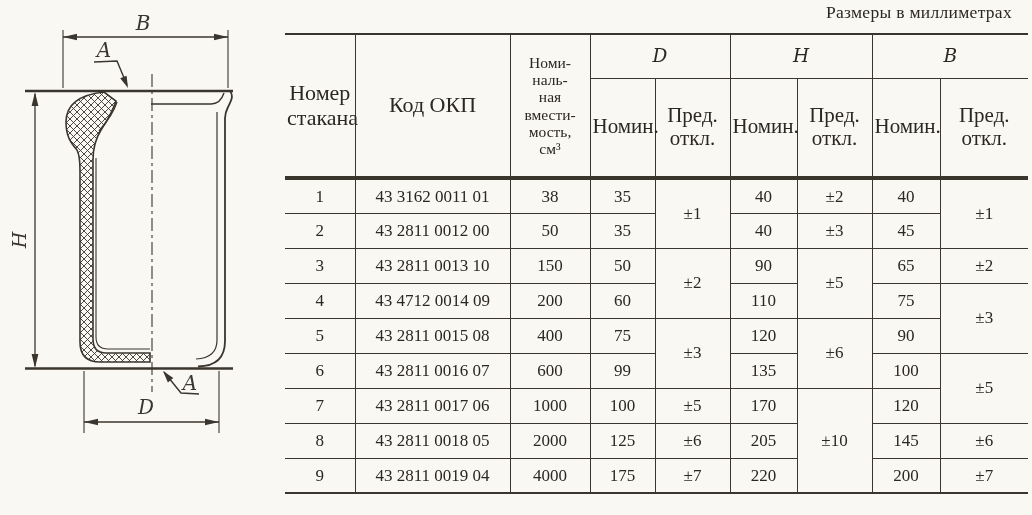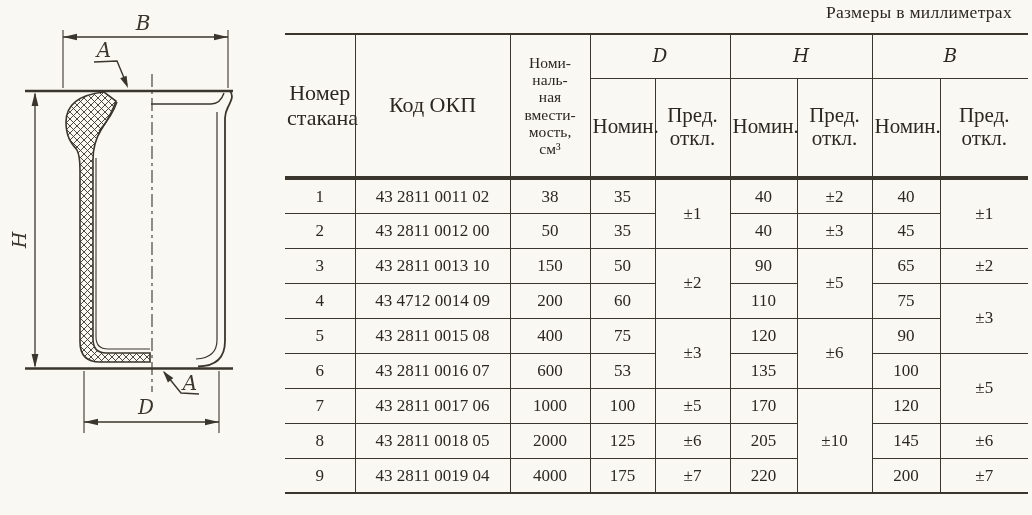--- a/index.html
+++ b/index.html
@@ -169,21 +169,21 @@
       <th>Пред.
 откл.</th>
       <th>Номин.</th>
       <th>Пред.
 откл.</th>
     </tr>
   </thead>
   <tbody>
     <tr>
       <td>1</td>
-      <td>43 2811 0011 02</td>
+      <td>43 3162 0011 01</td>
       <td>38</td>
       <td>35</td>
       <td rowspan="2">±1</td>
       <td>40</td>
       <td>±2</td>
       <td>40</td>
       <td rowspan="2">±1</td>
     </tr>
     <tr>
       <td>2</td>
@@ -221,21 +221,21 @@
       <td>75</td>
       <td rowspan="2">±3</td>
       <td>120</td>
       <td rowspan="2">±6</td>
       <td>90</td>
     </tr>
     <tr>
       <td>6</td>
       <td>43 2811 0016 07</td>
       <td>600</td>
-      <td>53</td>
+      <td>99</td>
       <td>135</td>
       <td>100</td>
       <td rowspan="2">±5</td>
     </tr>
     <tr>
       <td>7</td>
       <td>43 2811 0017 06</td>
       <td>1000</td>
       <td>100</td>
       <td>±5</td>

